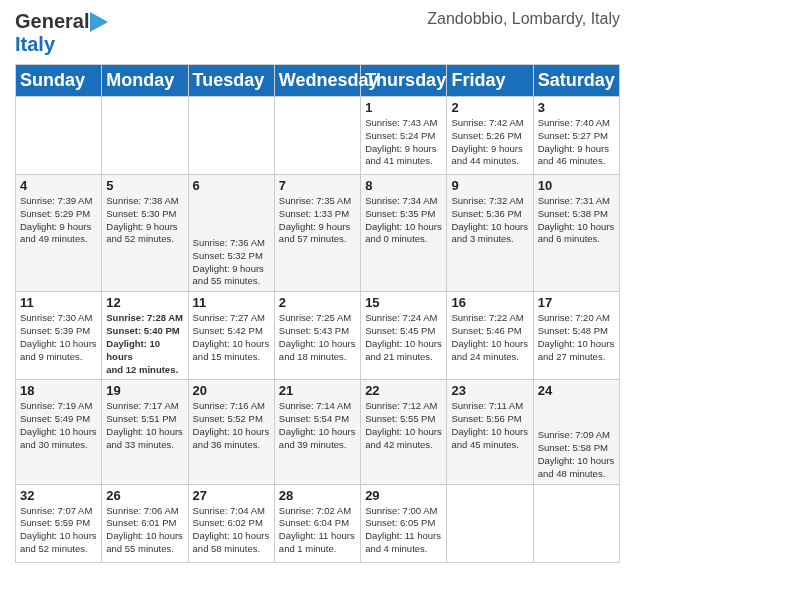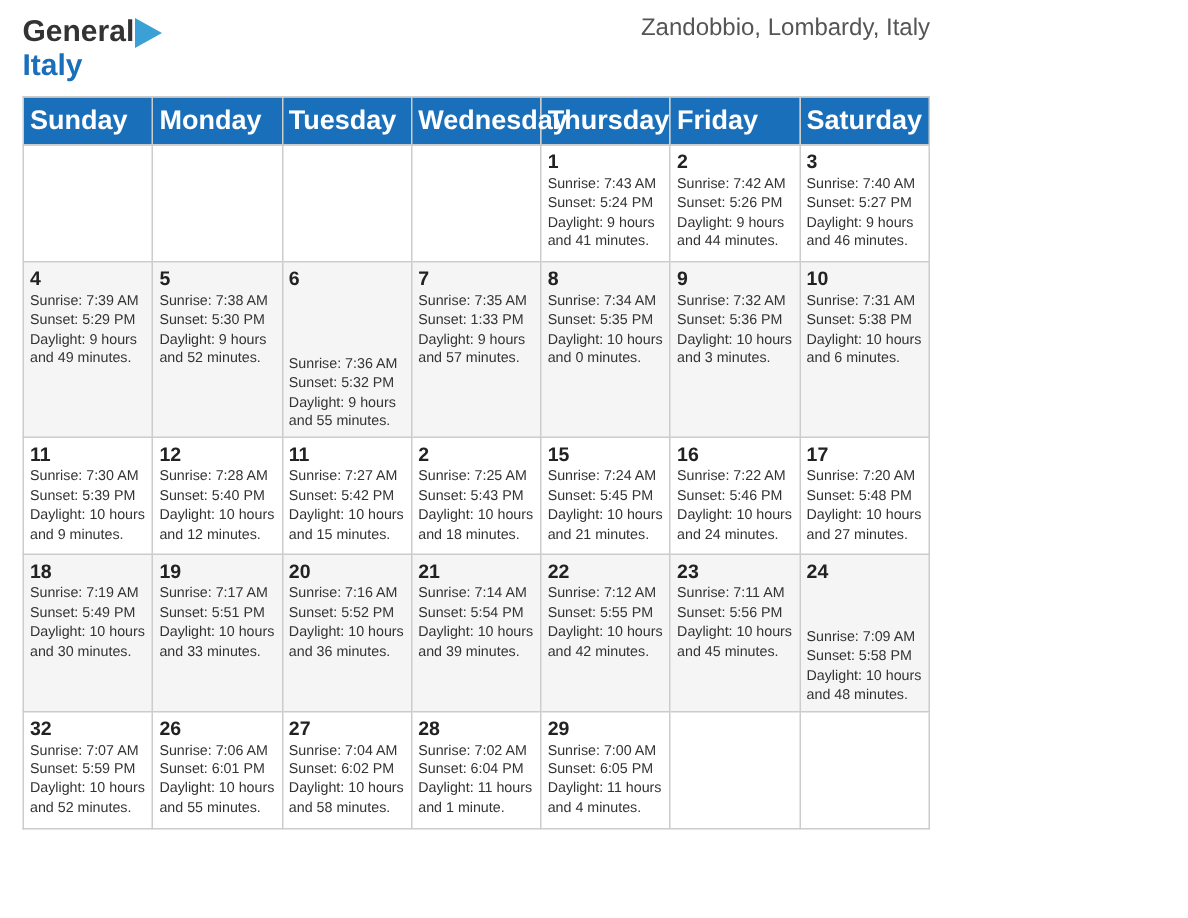--- a/index.html
+++ b/index.html
@@ -137,21 +137,21 @@
         <tr>
           <td>
             <span class="day-num">11</span>
             <div class="day-info" style="white-space: pre-line;">Sunrise: 7:30 AM
 Sunset: 5:39 PM
 Daylight: 10 hours
 and 9 minutes.</div>
           </td>
           <td>
             <span class="day-num">12</span>
-            <div class="day-info" style="white-space: pre-line;">Sunrise: 7:28 AM
+            <div class="day-info" style="white-space: pre-line; font-weight: bold;">Sunrise: 7:28 AM
 Sunset: 5:40 PM
 Daylight: 10 hours
 and 12 minutes.</div>
           </td>
           <td>
             <span class="day-num">11</span>
             <div class="day-info" style="white-space: pre-line;">Sunrise: 7:27 AM
 Sunset: 5:42 PM
 Daylight: 10 hours
 and 15 minutes.</div>

